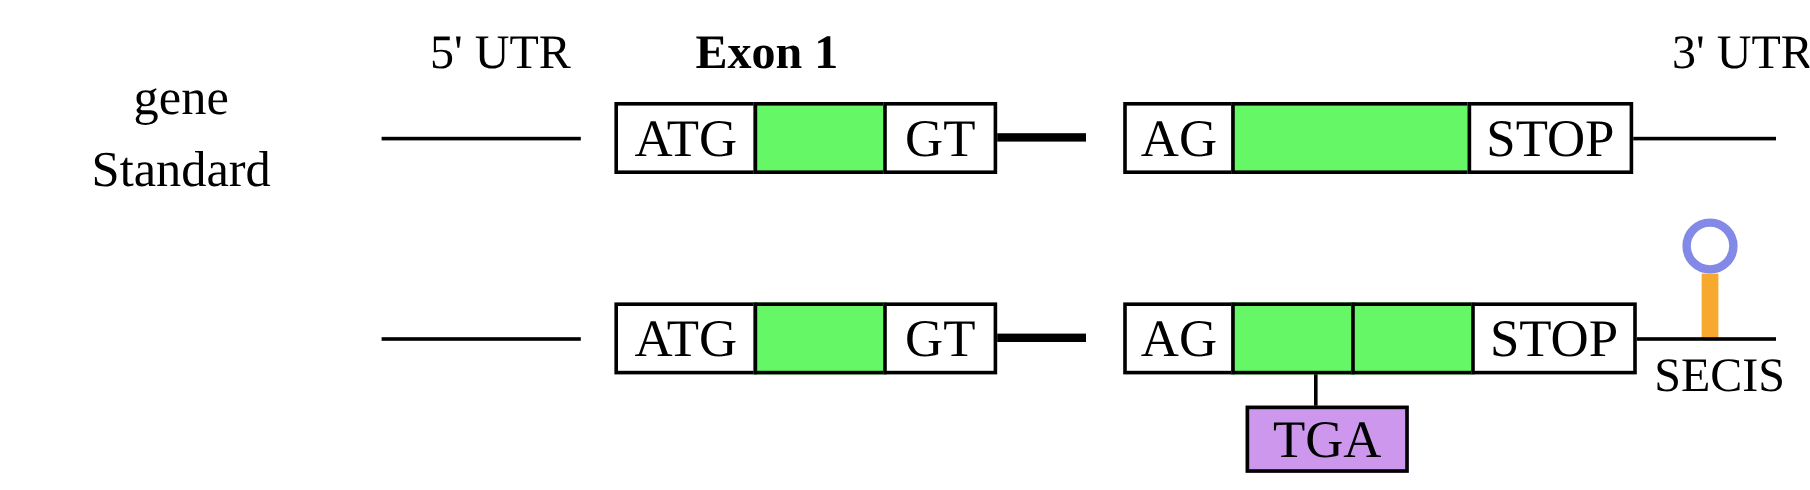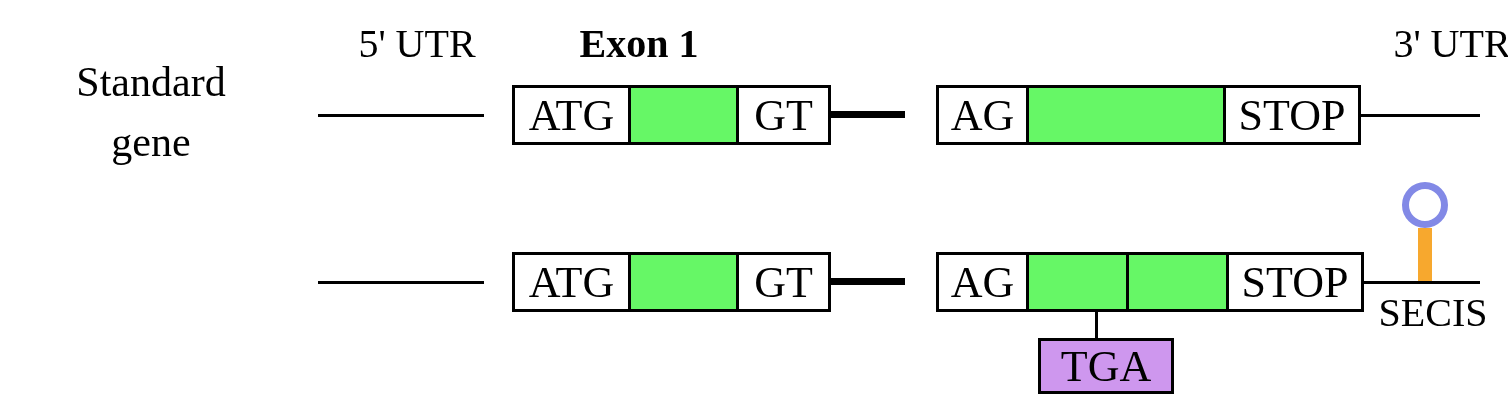--- a/index.html
+++ b/index.html
@@ -115,22 +115,22 @@
 </head>
 <body>
 
 <div class="figure">
 
   <div class="track-label" style="left:417px; top:20px;">5' UTR</div>
   <div class="track-label" style="left:639px; top:20px;font-weight:bold;">Exon 1</div>
   <div class="track-label" style="left:1404px; top:20px;margin-left:48px;">3' UTR</div>
 
   <div class="row-label" style="left:36px; top:52px; width:230px;">
+    <div>gene</div>
     <div>Standard</div>
-    <div>gene</div>
   </div>
 
   <div class="hline" style="left:318px; top:114px; width:166px;"></div>
   <div class="intron" style="left:797px; top:111px; width:108px;"></div>
   <div class="hline" style="left:1327px; top:114px; width:153px;"></div>
 
   <div class="box-group" style="left:481px; top:85px;">
     <div class="gbox" style="width:119px;">ATG</div>
     <div class="gbox exon-fill" style="width:111px;"></div>
     <div class="gbox" style="width:95px;">GT</div>

